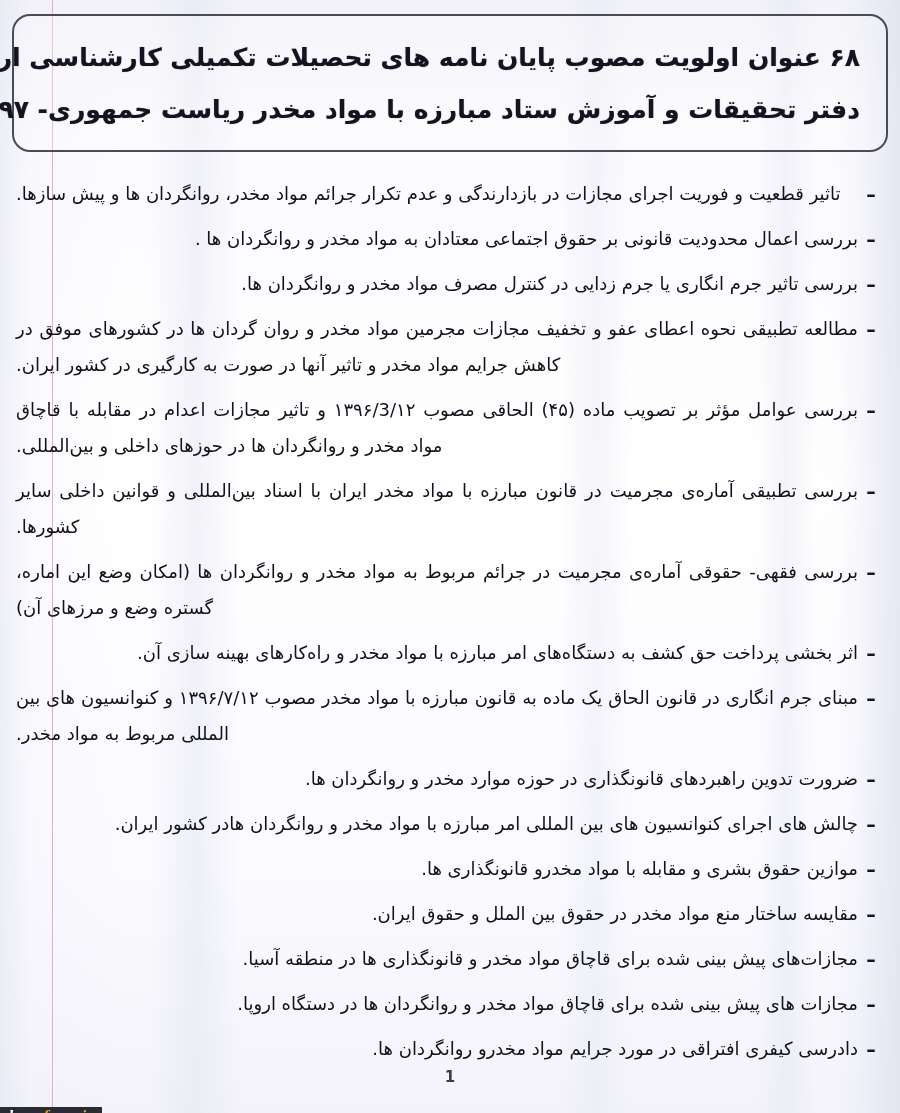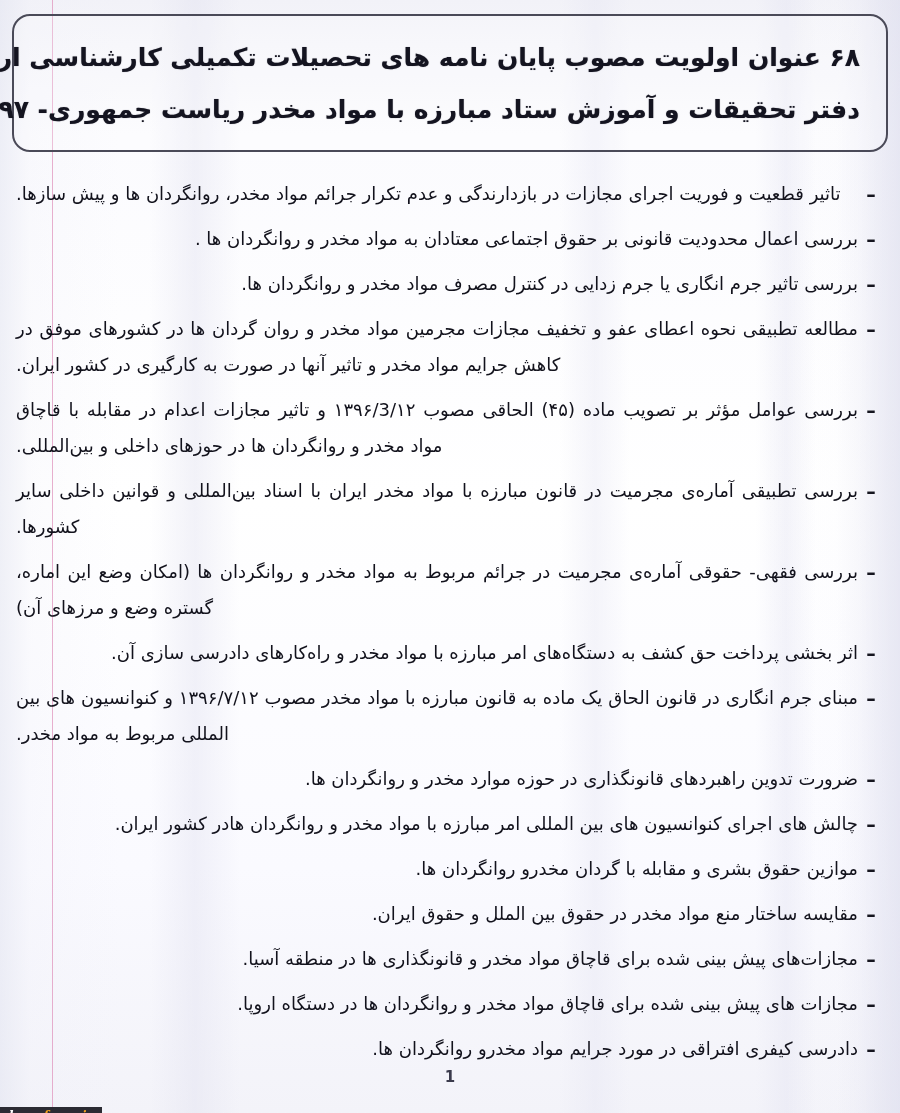--- a/index.html
+++ b/index.html
@@ -199,37 +199,37 @@
     <div class="list-item">
       <span class="dash">–</span>
       <span class="item-text">بررسی تطبیقی آماره‌ی مجرمیت در قانون مبارزه با مواد مخدر ایران با اسناد بین‌المللی و قوانین داخلی سایر کشورها.</span>
     </div>
     <div class="list-item">
       <span class="dash">–</span>
       <span class="item-text">بررسی فقهی- حقوقی آماره‌ی مجرمیت در جرائم مربوط به مواد مخدر و روانگردان ها (امکان وضع این اماره، گستره وضع و مرزهای آن)</span>
     </div>
     <div class="list-item">
       <span class="dash">–</span>
-      <span class="item-text single">اثر بخشی پرداخت  حق کشف به دستگاه‌های امر مبارزه با مواد مخدر و راه‌کارهای دادرسی سازی آن.</span>
+      <span class="item-text single">اثر بخشی پرداخت  حق کشف به دستگاه‌های امر مبارزه با مواد مخدر و راه‌کارهای بهینه سازی آن.</span>
     </div>
     <div class="list-item">
       <span class="dash">–</span>
       <span class="item-text">مبنای جرم انگاری در قانون الحاق یک ماده به قانون مبارزه با مواد مخدر مصوب ۱۳۹۶/۷/۱۲ و کنوانسیون های بین المللی مربوط به مواد مخدر.</span>
     </div>
     <div class="list-item">
       <span class="dash">–</span>
       <span class="item-text single">ضرورت تدوین راهبردهای قانونگذاری در حوزه موارد مخدر و روانگردان ها.</span>
     </div>
     <div class="list-item">
       <span class="dash">–</span>
       <span class="item-text single">چالش های اجرای کنوانسیون های بین المللی امر مبارزه با مواد مخدر و روانگردان هادر کشور ایران.</span>
     </div>
     <div class="list-item">
       <span class="dash">–</span>
-      <span class="item-text single">موازین حقوق بشری و مقابله با گردان مخدرو روانگردان ها.</span>
+      <span class="item-text single">موازین حقوق بشری و مقابله با مواد مخدرو قانونگذاری ها.</span>
     </div>
     <div class="list-item">
       <span class="dash">–</span>
       <span class="item-text single">مقایسه ساختار منع مواد مخدر در حقوق بین الملل و حقوق ایران.</span>
     </div>
     <div class="list-item">
       <span class="dash">–</span>
       <span class="item-text single">مجازات‌های پیش بینی شده برای قاچاق مواد مخدر و قانونگذاری ها در منطقه آسیا.</span>
     </div>
     <div class="list-item">

